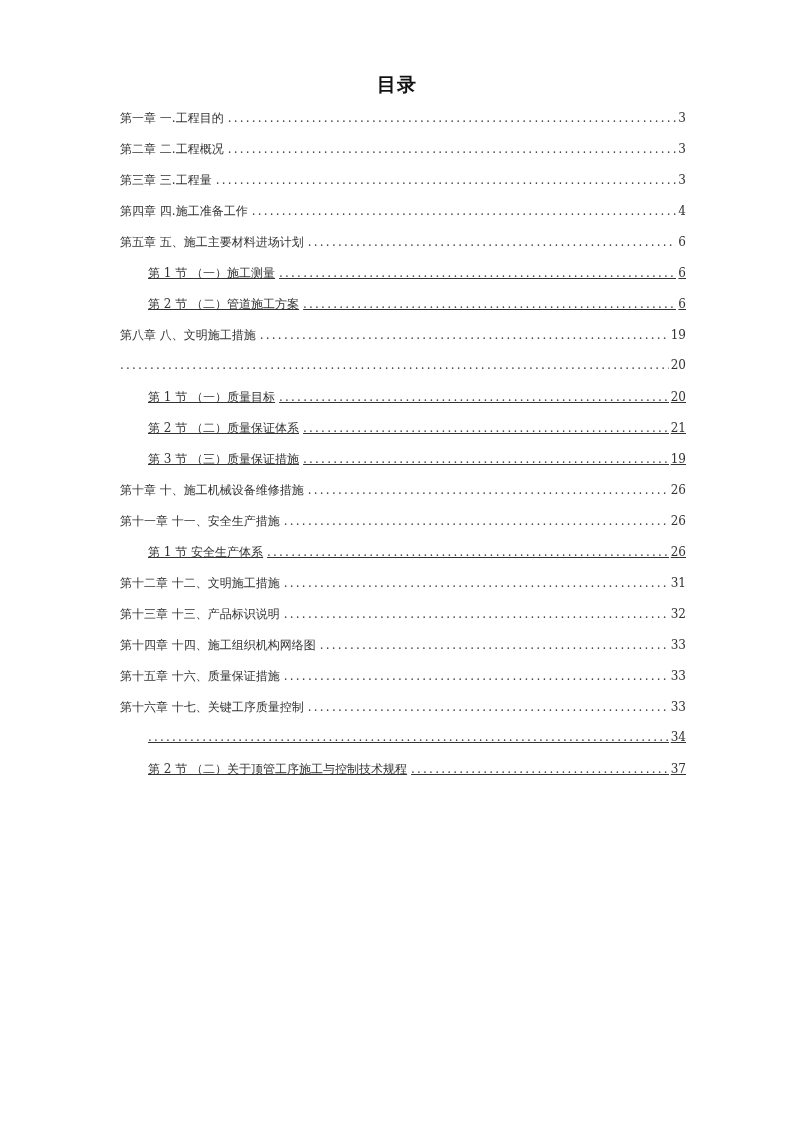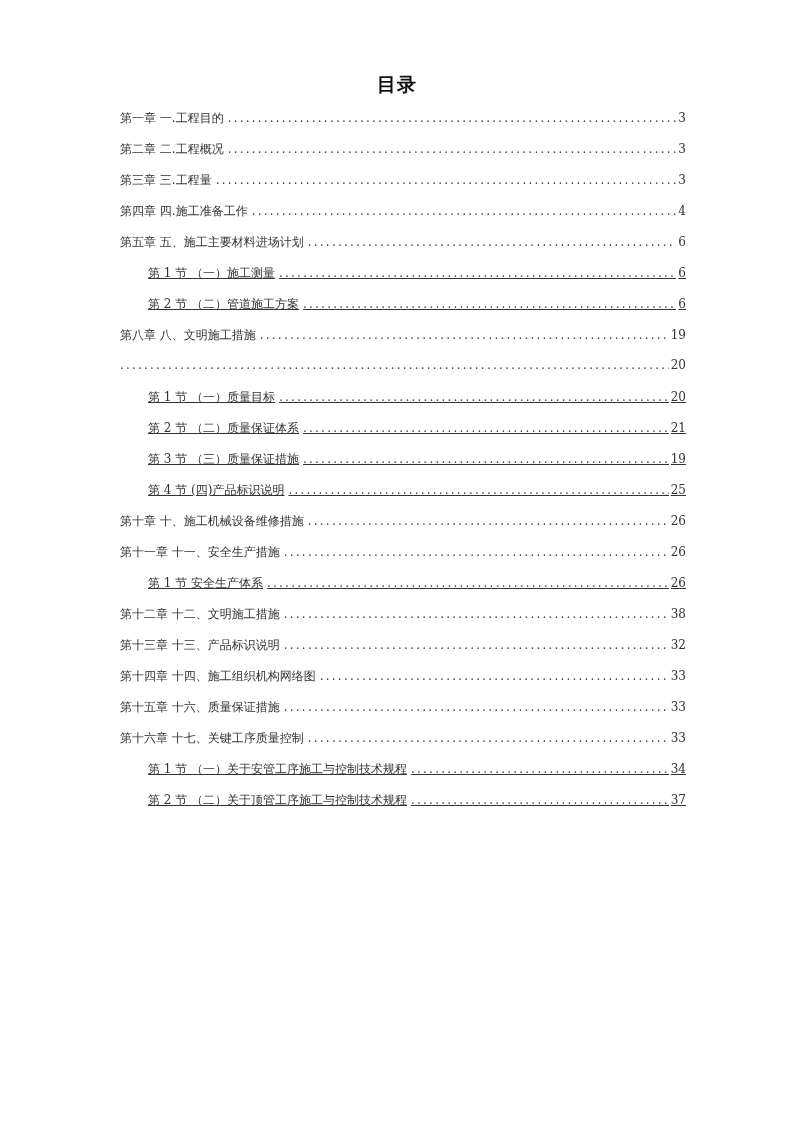--- a/index.html
+++ b/index.html
@@ -74,44 +74,39 @@
     <div class="row sub">
       <span class="label">第 2 节 （二）质量保证体系</span>
       <span class="dots"></span>
       <span class="page">21</span>
     </div>
     <div class="row sub">
       <span class="label">第 3 节 （三）质量保证措施</span>
       <span class="dots"></span>
       <span class="page">19</span>
     </div>
-    <div class="row sub">
-      <span class="label">第 4 节 (四)产品标识说明</span>
-      <span class="dots"></span>
-      <span class="page">25</span>
-    </div>
     <div class="row">
       <span class="label">第十章 十、施工机械设备维修措施</span>
       <span class="dots"></span>
       <span class="page">26</span>
     </div>
     <div class="row">
       <span class="label">第十一章 十一、安全生产措施</span>
       <span class="dots"></span>
       <span class="page">26</span>
     </div>
     <div class="row sub">
       <span class="label">第 1 节 安全生产体系</span>
       <span class="dots"></span>
       <span class="page">26</span>
     </div>
     <div class="row">
       <span class="label">第十二章 十二、文明施工措施</span>
       <span class="dots"></span>
-      <span class="page">38</span>
+      <span class="page">31</span>
     </div>
     <div class="row">
       <span class="label">第十三章 十三、产品标识说明</span>
       <span class="dots"></span>
       <span class="page">32</span>
     </div>
     <div class="row">
       <span class="label">第十四章 十四、施工组织机构网络图</span>
       <span class="dots"></span>
       <span class="page">33</span>
@@ -120,21 +115,20 @@
       <span class="label">第十五章 十六、质量保证措施</span>
       <span class="dots"></span>
       <span class="page">33</span>
     </div>
     <div class="row">
       <span class="label">第十六章 十七、关键工序质量控制</span>
       <span class="dots"></span>
       <span class="page">33</span>
     </div>
     <div class="row sub">
-      <span class="label">第 1 节 （一）关于安管工序施工与控制技术规程</span>
       <span class="dots"></span>
       <span class="page">34</span>
     </div>
     <div class="row sub">
       <span class="label">第 2 节 （二）关于顶管工序施工与控制技术规程</span>
       <span class="dots"></span>
       <span class="page">37</span>
     </div>
   </div>
 

